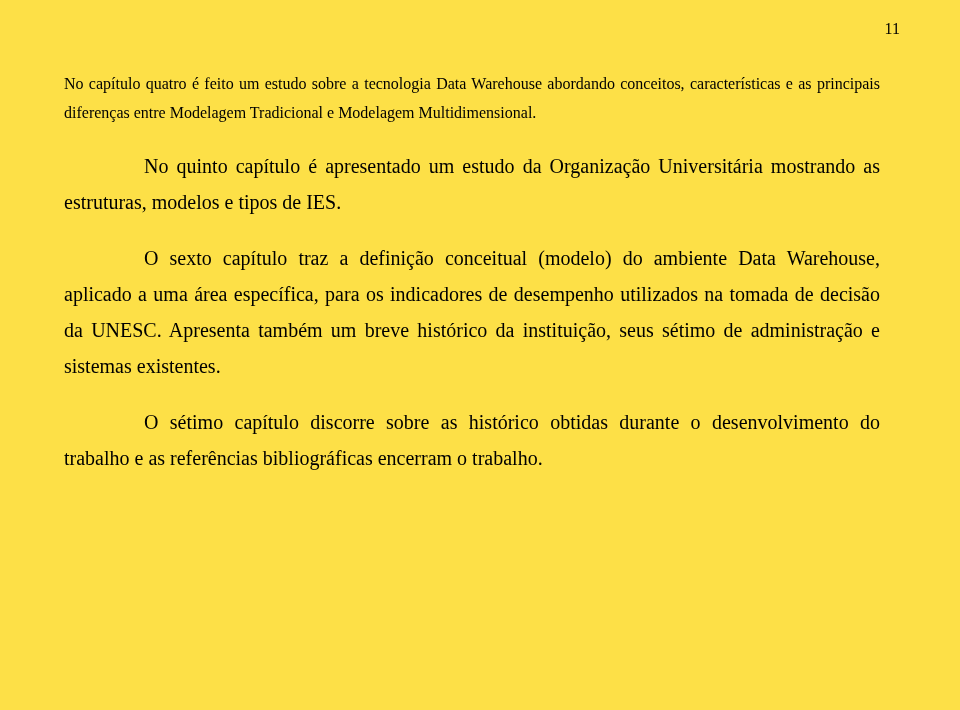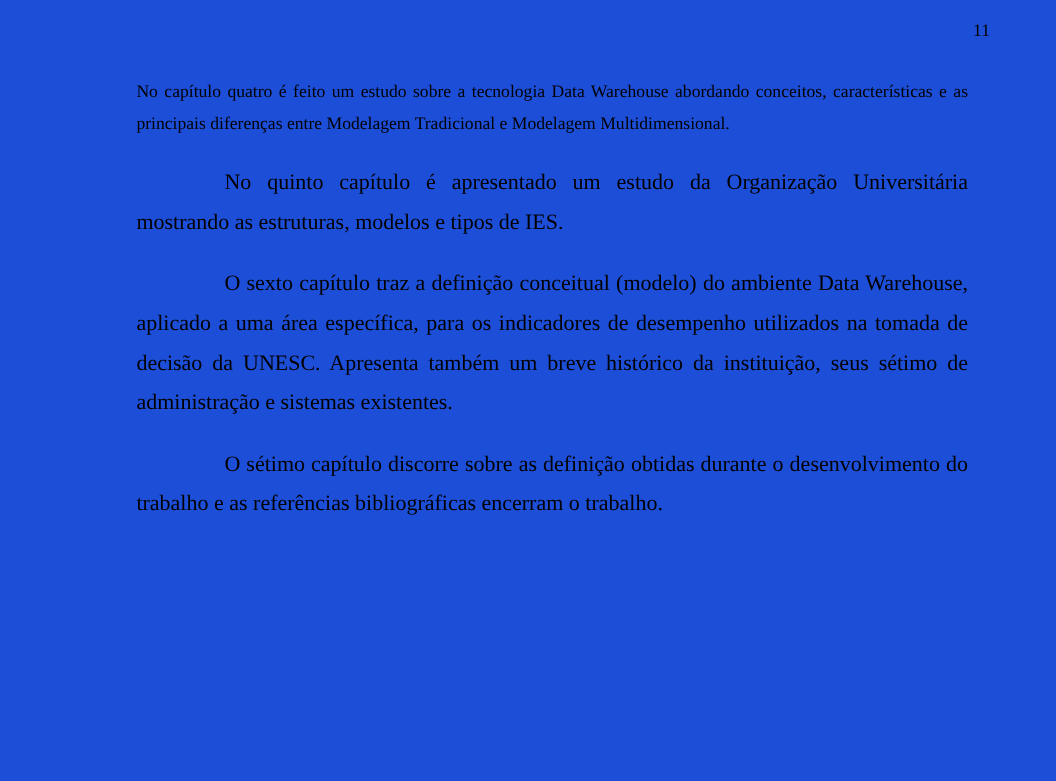--- a/index.html
+++ b/index.html
@@ -14,22 +14,22 @@
       font-size: 16px;
       color: #000000;
       width: 960px;
       min-height: 710px;
       position: relative;
     }
 
     .page-container {
       width: 960px;
       min-height: 710px;
-      background: #1d4ed8;
-      padding: 40px 80px 40px 112px;
+      background: #fde047;
+      padding: 40px 80px 40px 52px;
       position: relative;
     }
 
     .page-number {
       position: absolute;
       top: 20px;
       right: 60px;
       font-size: 16px;
       font-family: "Times New Roman", Times, serif;
     }
@@ -62,17 +62,17 @@
   <div class="page-number">11</div>
 
   <div class="content">
 
     <p class="paragraph">No capítulo quatro é feito um estudo sobre a tecnologia Data Warehouse abordando conceitos, características e as principais diferenças entre Modelagem Tradicional e Modelagem Multidimensional.</p>
 
     <p class="paragraph-indent">No quinto capítulo é apresentado um estudo da Organização Universitária mostrando as estruturas, modelos e tipos de IES.</p>
 
     <p class="paragraph-indent">O sexto capítulo traz a definição conceitual (modelo) do ambiente Data Warehouse, aplicado a uma área específica, para os indicadores de desempenho utilizados na tomada de decisão da UNESC. Apresenta também um breve histórico da instituição, seus sétimo de administração e sistemas existentes.</p>
 
-    <p class="paragraph-indent">O sétimo capítulo discorre sobre as definição obtidas durante o desenvolvimento do trabalho e as referências bibliográficas encerram o trabalho.</p>
+    <p class="paragraph-indent">O sétimo capítulo discorre sobre as histórico obtidas durante o desenvolvimento do trabalho e as referências bibliográficas encerram o trabalho.</p>
 
   </div>
 
 </div>
 
 </body></html>

